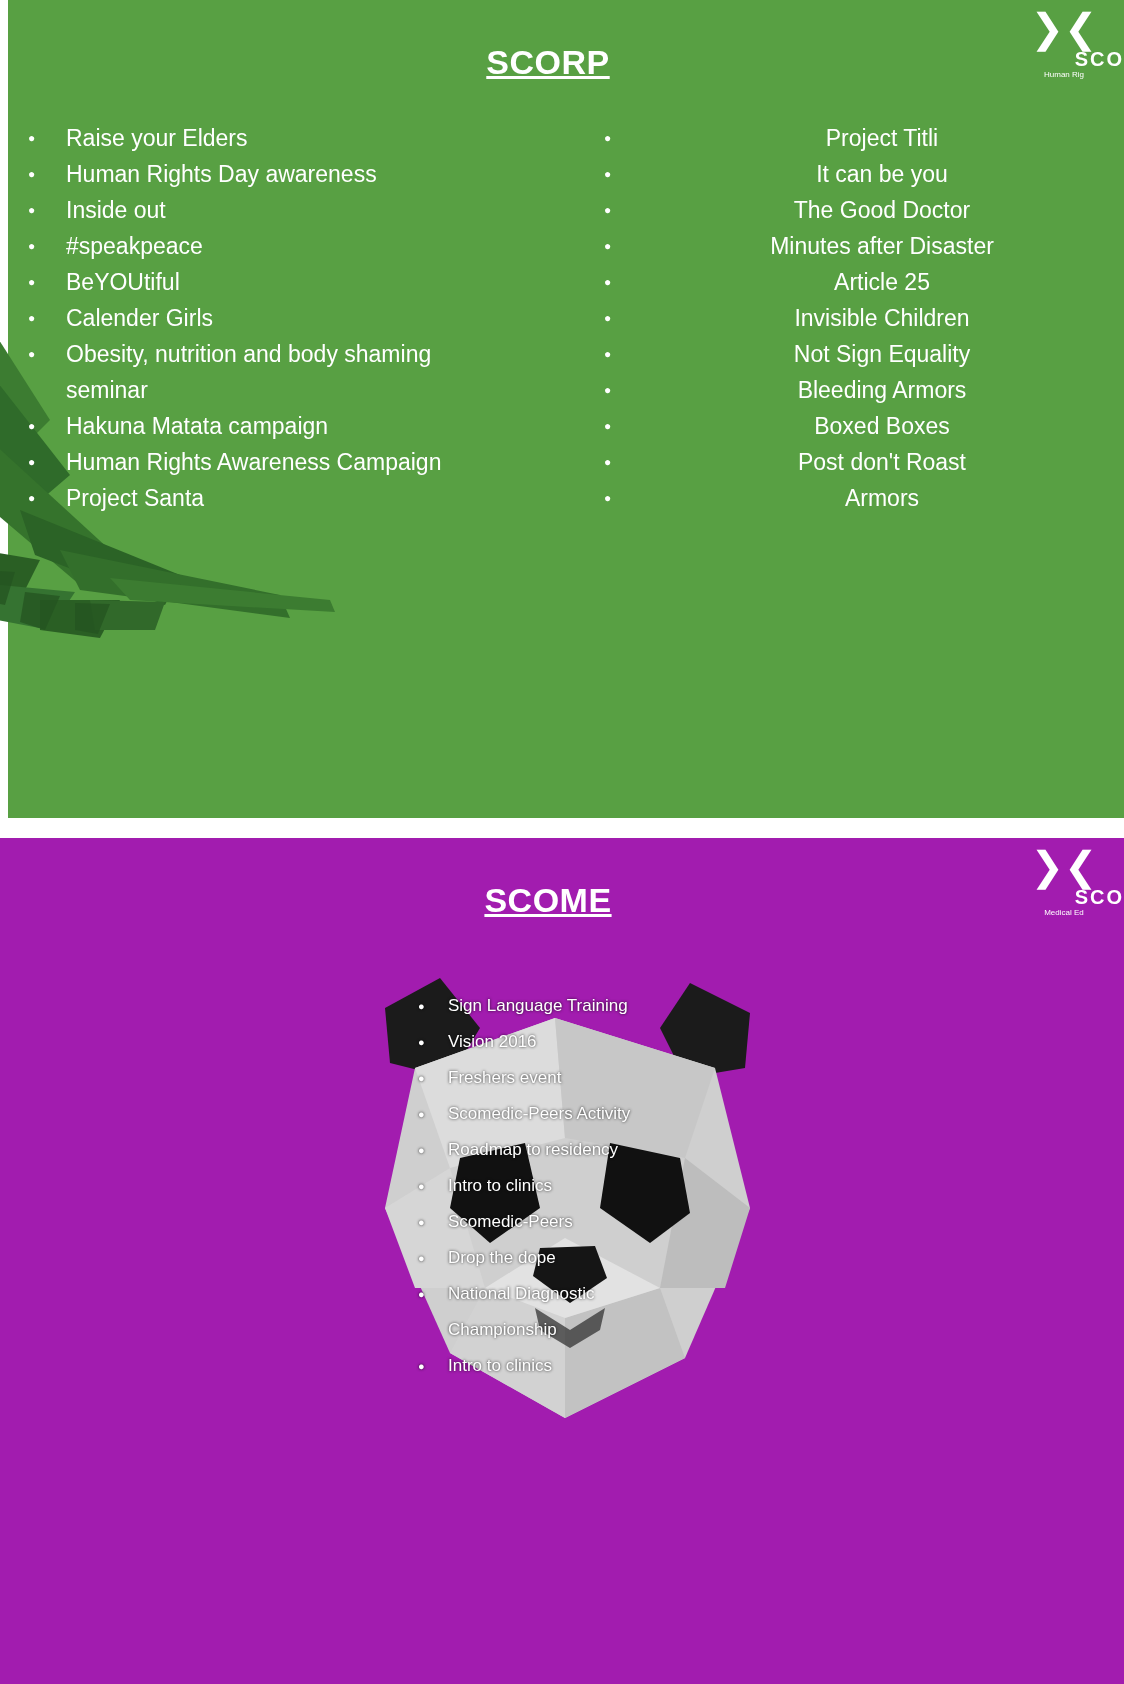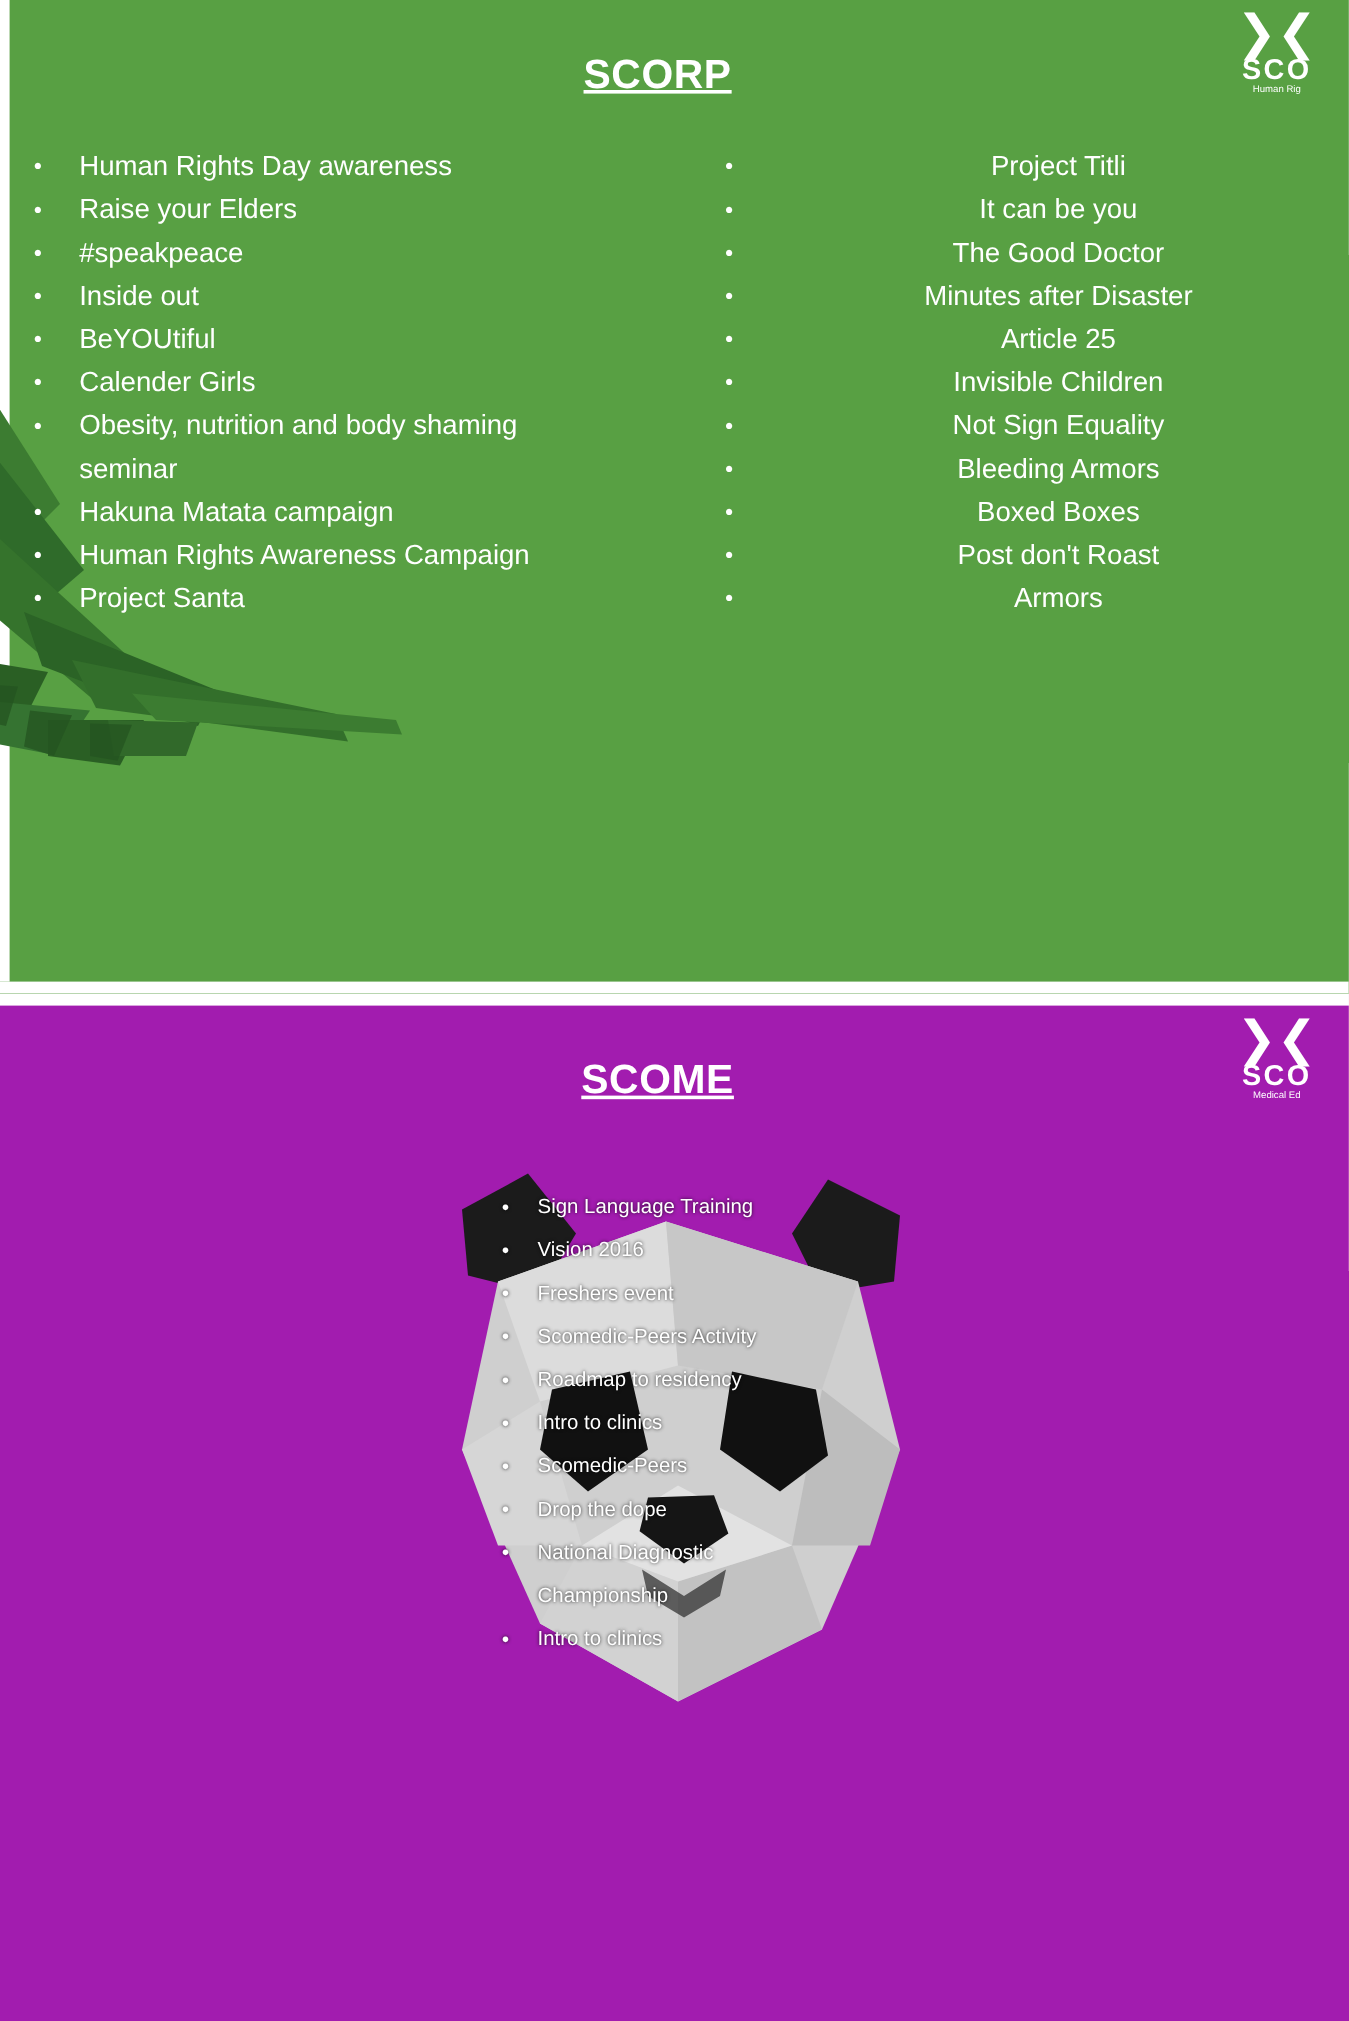--- a/index.html
+++ b/index.html
@@ -82,25 +82,26 @@
     overflow: hidden;
   }
   .logo .mark {
     font-size: 40px;
     line-height: 40px;
     color: #ffffff;
     font-weight: bold;
     font-family: "DejaVu Sans", sans-serif;
   }
   .logo .name {
-    font-size: 24px;
+    font-size: 20px;
     letter-spacing: 2px;
     color: #ffffff;
     font-weight: bold;
     line-height: 22px;
+    text-align: right;
   }
   .logo .sub {
     font-size: 8px;
     color: #ffffff;
     line-height: 10px;
   }
   .logo.dark .mark, .logo.dark .name, .logo.dark .sub { color: #ffffff; }
 
   
   .cols {
@@ -222,24 +223,24 @@
 
     <div class="logo">
       <div class="mark">❯❮</div>
       <div class="name">SCO</div>
       <div class="sub">Human Rig</div>
     </div>
 
     <div class="cols">
       <div class="col left">
         <ul class="bullets">
+          <li>Raise your Elders</li>
           <li>Human Rights Day awareness</li>
-          <li>Raise your Elders</li>
+          <li>Inside out</li>
           <li>#speakpeace</li>
-          <li>Inside out</li>
           <li>BeYOUtiful</li>
           <li>Calender Girls</li>
           <li>Obesity, nutrition and body shaming
 seminar</li>
           <li>Hakuna Matata campaign</li>
           <li>Human Rights Awareness Campaign</li>
           <li>Project Santa</li>
         </ul>
       </div>
       <div class="col right">

